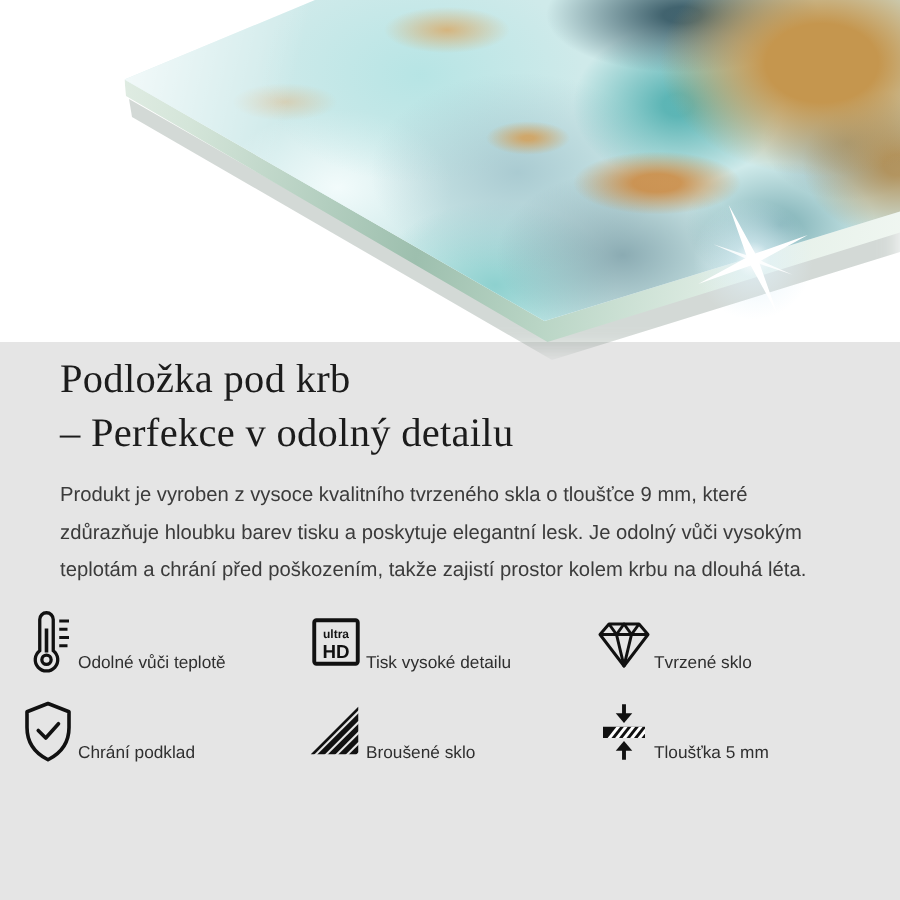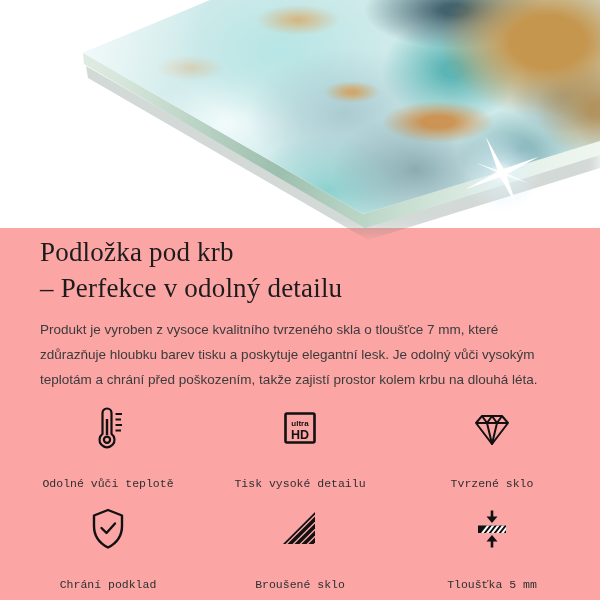--- a/index.html
+++ b/index.html
@@ -1,16 +1,16 @@
 <!DOCTYPE html>
 <html><head>
 <meta charset="utf-8">
 <style>
   html,body{margin:0;padding:0;background:#fff;}
-  .page{position:relative;width:600px;height:600px;background:#fca5a5;overflow:hidden;
+  .page{position:relative;width:600px;height:600px;background:#e5e5e5;overflow:hidden;
         font-family:"Liberation Sans",sans-serif;}
 
   
   .hero{position:relative;width:600px;height:228px;background:#fff;}
   .glass-shadow{position:absolute;left:0;top:6px;width:600px;height:228px;
     clip-path:polygon(86px 60px,366px 220px,600px 147px,600px 162px,368px 234px,88px 72px);
     background:rgba(110,130,120,0.30);filter:blur(7px);}
   .glass-edge{position:absolute;left:0;top:0;width:600px;height:232px;
     clip-path:polygon(83px 53px,363px 214px,600px 141px,600px 155px,365px 228px,84px 64px);
     background:linear-gradient(100deg,#f4f8f4 0%,#d4e5d9 22%,#9dbfae 48%,#b9d5c5 62%,#e3efe7 82%,#f1f7f2 100%);}
@@ -38,23 +38,23 @@
   .sparkle{position:absolute;left:460px;top:131px;width:84px;height:84px;transform:rotate(-24deg);}
 
   
   .content{position:relative;padding:0 40px;}
   h1{margin:7px 0 0;font-family:"Liberation Serif","DejaVu Serif",serif;font-weight:400;
      font-size:27px;line-height:1.32;color:#1c1c1c;letter-spacing:0.2px;}
   .desc{margin:12px 0 0;max-width:528px;font-size:13.5px;line-height:1.85;color:#3b3b3b;}
 
   
   .features{margin:14px -28px 0;display:grid;grid-template-columns:repeat(3,1fr);row-gap:18px;}
-  .feature{display:flex;flex-direction:column;align-items:center;}
+  .feature{display:flex;align-items:center;}
   .ficon{height:42px;display:flex;align-items:center;justify-content:center;color:#111;}
-  .flabel{margin-top:28px;font-size:11.5px;color:#2f2f2f;font-family:Liberation Mono, monospace;}
+  .flabel{margin-top:28px;font-size:11.5px;color:#2f2f2f;}
   .ficon svg{display:block;}
   .badge-top{font:700 8px "Liberation Sans",sans-serif;}
   .badge-bottom{font:700 12.5px "Liberation Sans",sans-serif;}
 </style>
 </head>
 <body>
 
 <div class="page">
 
   <div class="hero">
@@ -73,21 +73,21 @@
       <path d="M42 2 L45 39 L82 42 L45 45 L42 82 L39 45 L2 42 L39 39 Z" fill="#ffffff"></path>
       <path d="M22 22 L43 41 L62 62 L41 43 Z M62 22 L43 41 L22 62 L41 43 Z" fill="rgba(255,255,255,0.85)"></path>
     </svg>
   </div>
 
   <section class="content">
     <h1>
       <span>Podložka pod krb</span><br>
       <span>– Perfekce v odolný detailu</span>
     </h1>
-    <p class="desc">Produkt je vyroben z vysoce kvalitního tvrzeného skla o tloušťce 7 mm, které zdůrazňuje hloubku barev tisku a poskytuje elegantní lesk. Je odolný vůči vysokým teplotám a chrání před poškozením, takže zajistí prostor kolem krbu na dlouhá léta.</p>
+    <p class="desc">Produkt je vyroben z vysoce kvalitního tvrzeného skla o tloušťce 9 mm, které zdůrazňuje hloubku barev tisku a poskytuje elegantní lesk. Je odolný vůči vysokým teplotám a chrání před poškozením, takže zajistí prostor kolem krbu na dlouhá léta.</p>
 
     <div class="features">
 
       <div class="feature">
         <span class="ficon">
           <svg width="40" height="44" viewBox="0 0 40 44" fill="none" stroke="#111" stroke-width="2.2">
             <path d="M14.5 27.8 V7 A4.5 4.5 0 0 1 23.5 7 V27.8 A7.5 7.5 0 1 1 14.5 27.8 Z"></path>
             <line x1="19" y1="13" x2="19" y2="29" stroke-width="2.4"></line>
             <circle cx="19" cy="33.8" r="3.1"></circle>
             <line x1="27.5" y1="8" x2="34" y2="8" stroke-width="2"></line>

